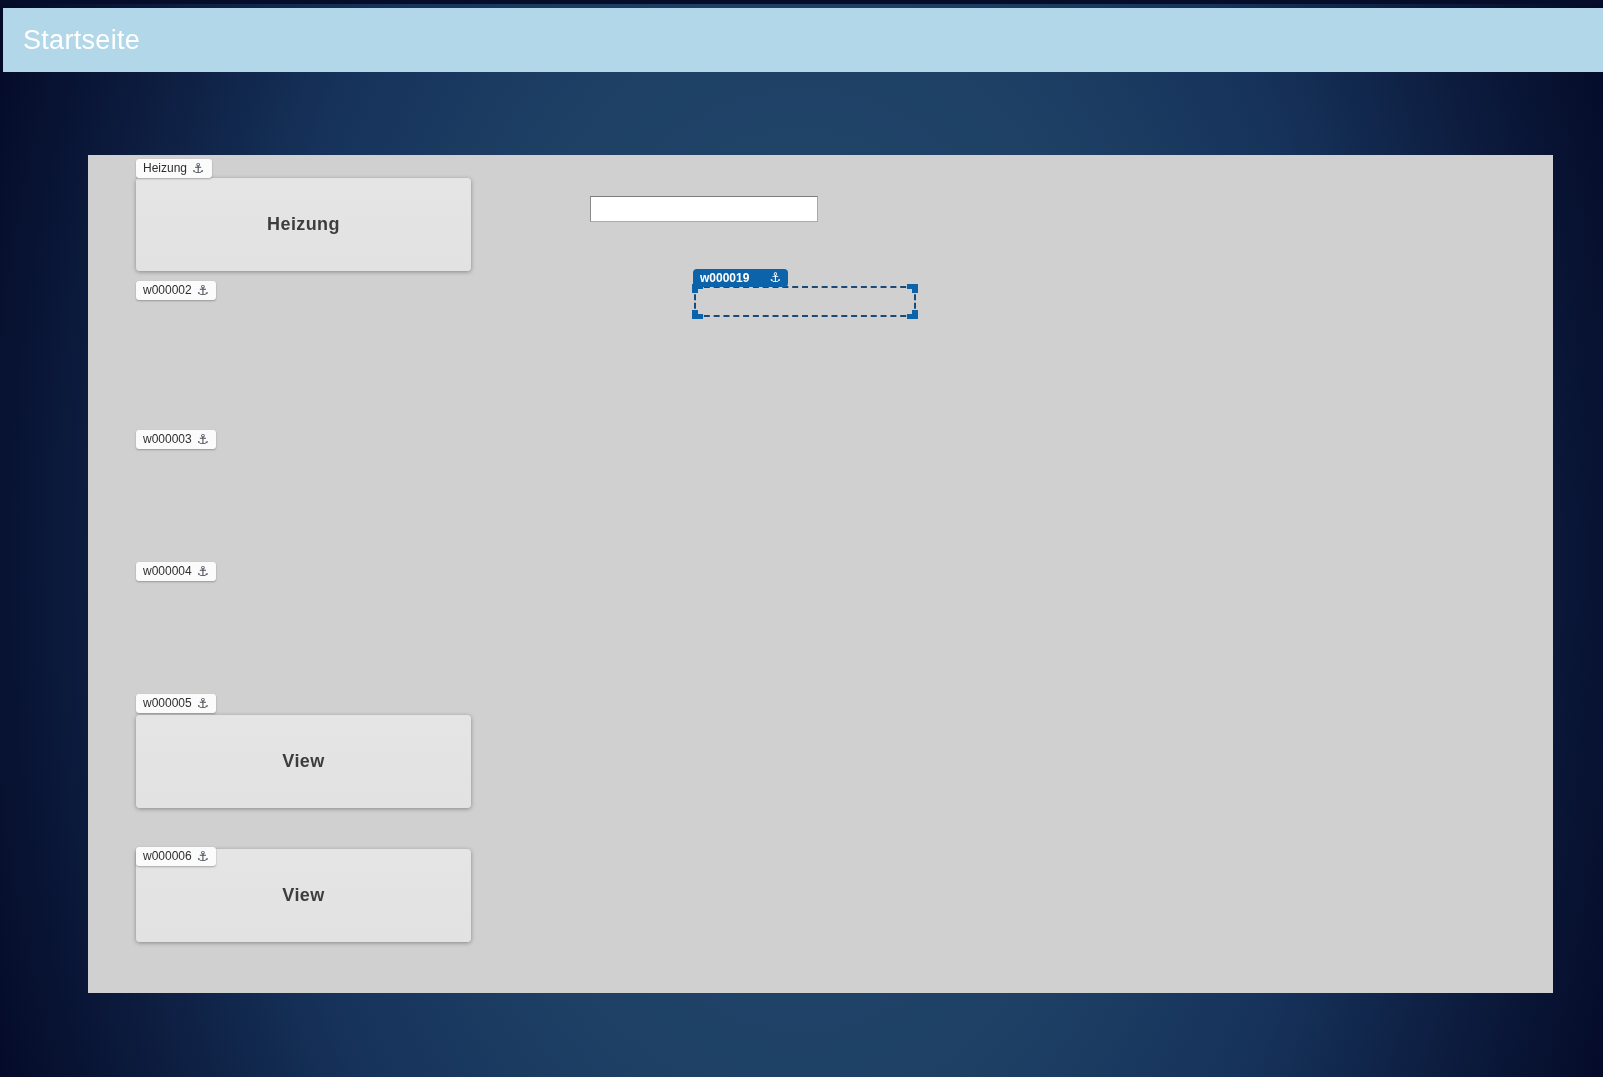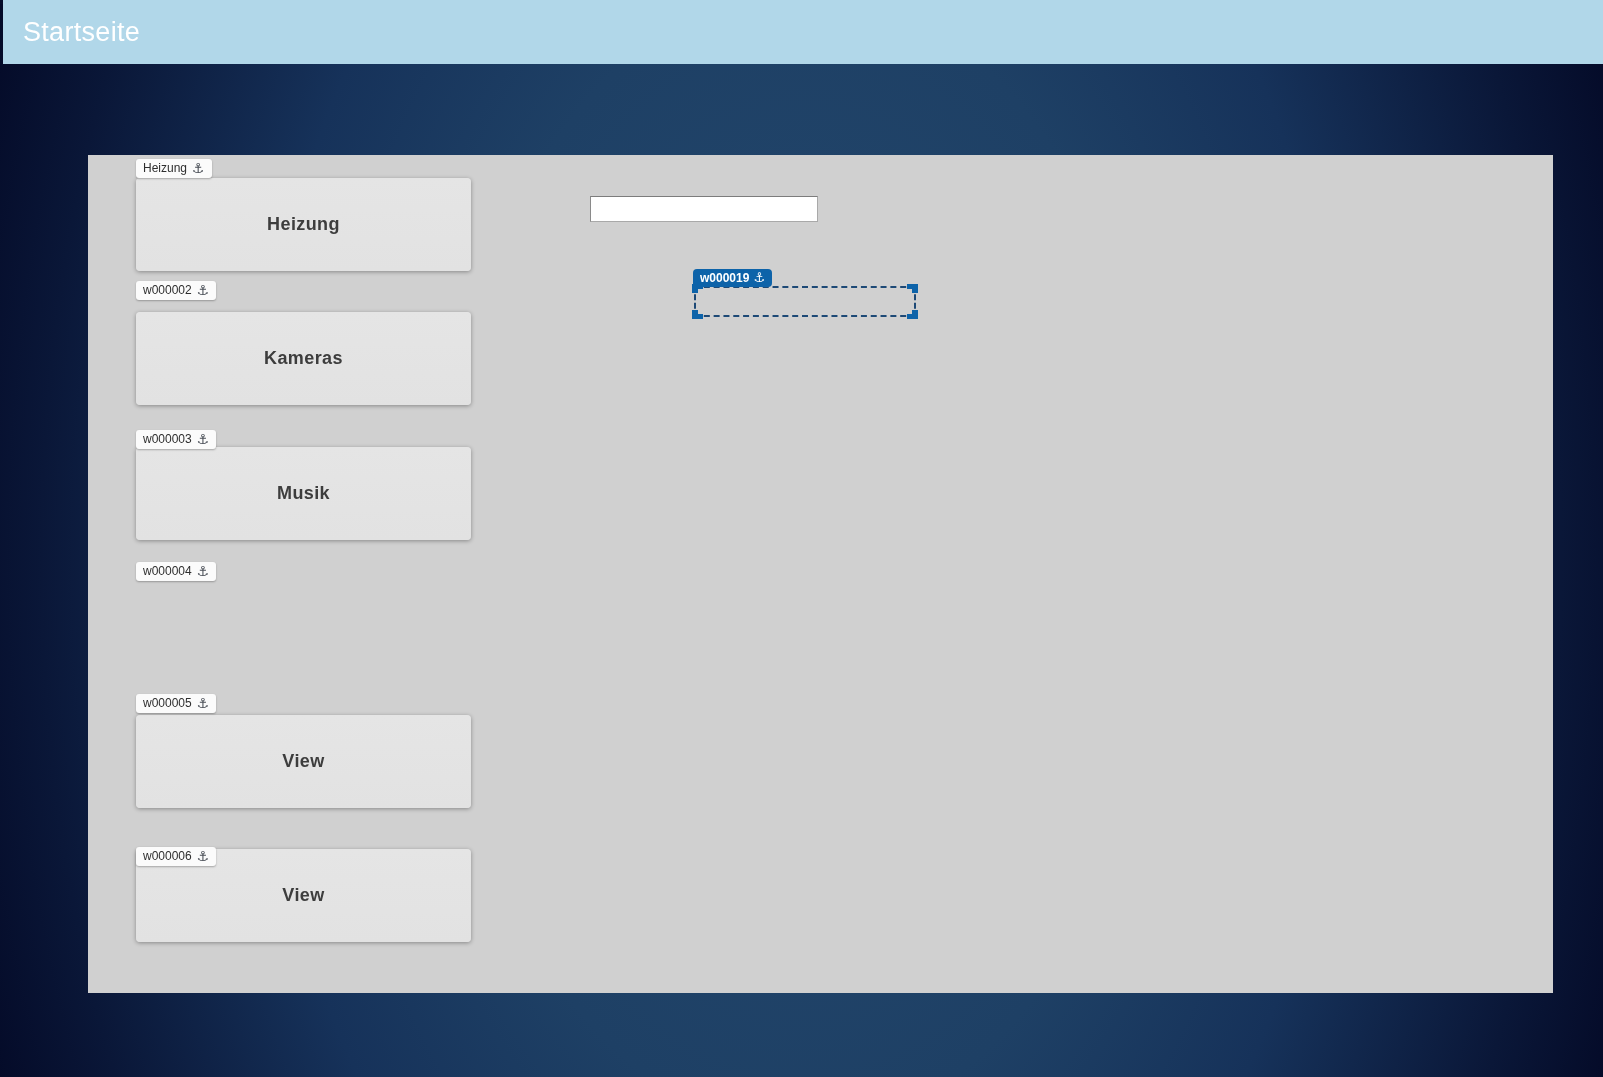--- a/index.html
+++ b/index.html
@@ -16,21 +16,21 @@
     background:
       radial-gradient(ellipse 950px 1500px at 50% 52%,
         #24496f 0%, #1e4065 38%, #16325a 58%, #0a1738 80%, #030825 94%, #02051e 100%);
     position:relative;
   }
   .top-strip{
     position:absolute;left:0;top:0;width:1603px;height:4px;
     background:#060d2a;
   }
   header{
-    position:absolute;left:3px;top:0;width:1600px;height:64px;
+    position:absolute;left:3px;top:8px;width:1600px;height:64px;
     background:var(--header-bg);
     display:flex;align-items:center;
   }
   .page-title{
     color:#ffffff;font-size:27px;font-weight:400;letter-spacing:0.3px;
     padding-left:20px;
   }
   .canvas{
     position:absolute;left:88px;top:155px;width:1465px;height:838px;
     background:var(--canvas-bg);
@@ -68,21 +68,21 @@
     font-size:14px;padding:0 4px;outline:none;
   }
   
   .sel-tag{
     position:absolute;left:605px;top:114px;height:18px;
     background:var(--selection-blue);color:#ffffff;
     border-radius:4px 4px 4px 0;
     display:inline-flex;align-items:center;
     padding:0 7px 1px 7px;
     font-size:12px;font-weight:700;white-space:nowrap;
-    z-index:4;cursor:move;
+    z-index:4;cursor:move;gap:16px;
   }
   .sel-tag .anchor-icon{color:#ffffff;font-size:13px;margin-left:4px;}
   .sel-region{
     position:absolute;left:606px;top:131px;width:222px;height:31px;
     border:2px dashed var(--dash-color);
     z-index:3;cursor:move;
   }
   .corner{
     position:absolute;width:11px;height:9px;display:block;
     border:0 solid var(--selection-blue);
@@ -106,27 +106,25 @@
   <div class="anchor-tag" style="top:4px">
     <span>Heizung</span>
     <span class="anchor-icon">⚓</span>
   </div>
   <button class="tile-button" style="top:23px">Heizung</button>
 
   <div class="anchor-tag" style="top:126px">
     <span>w000002</span>
     <span class="anchor-icon">⚓</span>
   </div>
-  <button class="tile-button" style="top:157px">Kameras</button>
 
   <div class="anchor-tag" style="top:275px">
     <span>w000003</span>
     <span class="anchor-icon">⚓</span>
   </div>
-  <button class="tile-button" style="top:292px">Musik</button>
 
   <div class="anchor-tag" style="top:407px">
     <span>w000004</span>
     <span class="anchor-icon">⚓</span>
   </div>
 
   <div class="anchor-tag" style="top:539px">
     <span>w000005</span>
     <span class="anchor-icon">⚓</span>
   </div>

